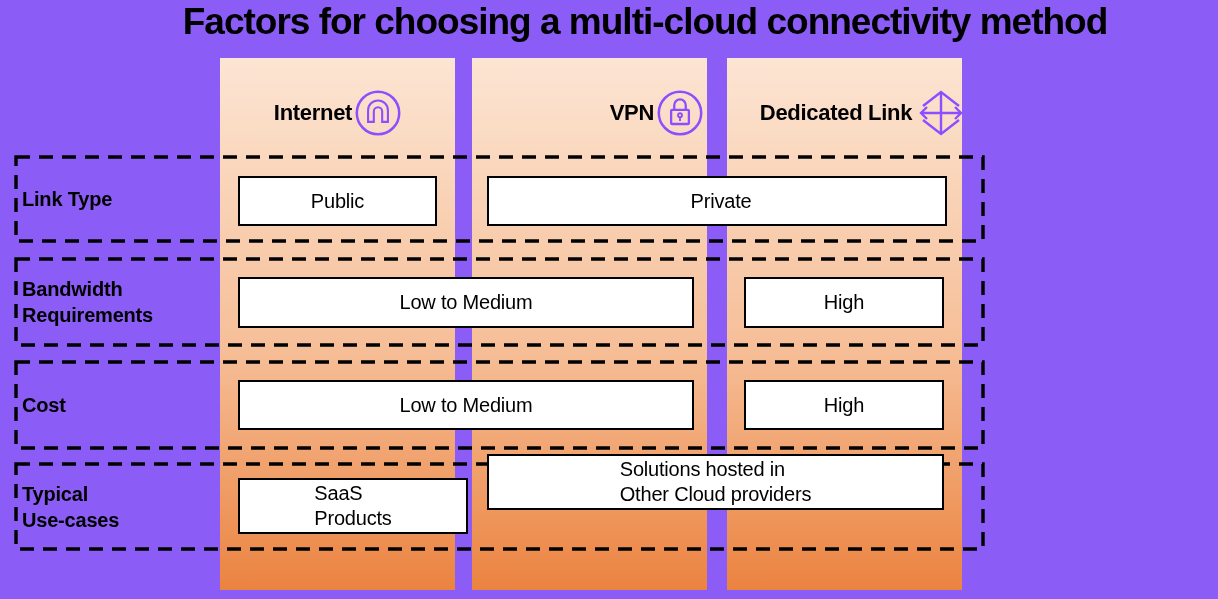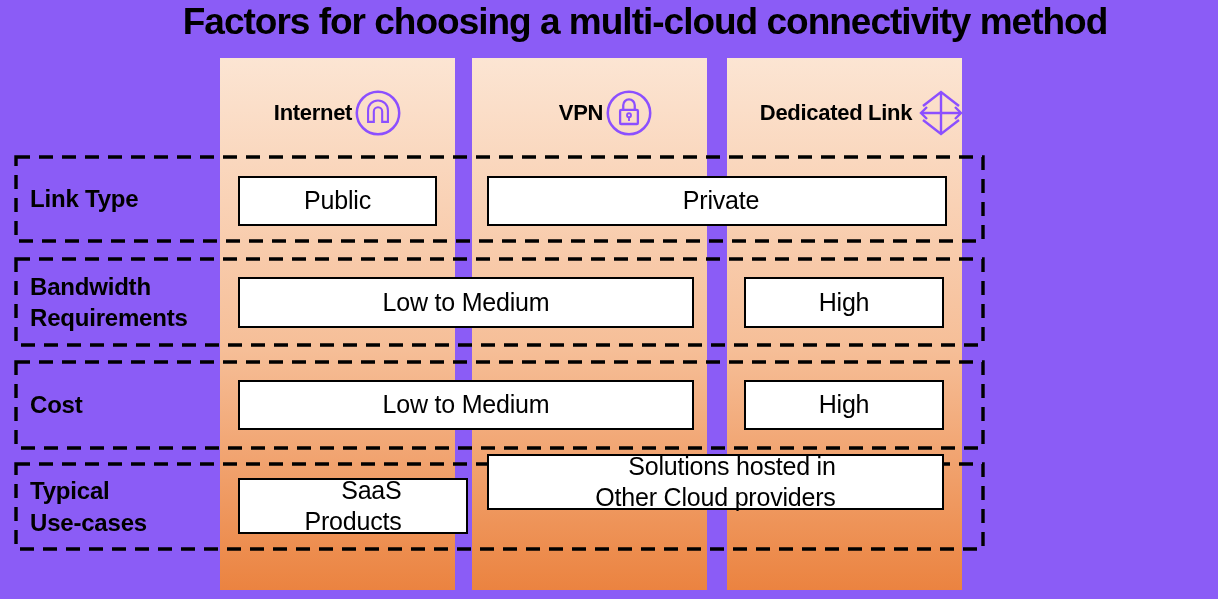--- a/index.html
+++ b/index.html
@@ -35,30 +35,30 @@
   .col-header .hdr-label{font-size:22px;font-weight:700;letter-spacing:-0.3px;white-space:nowrap;}
   .icon{display:block;flex:0 0 auto;}
   .icon *{stroke:var(--icon-accent);fill:none;}
 
   .row-border{position:absolute;left:14px;width:971px;}
   .row-border rect{stroke:var(--row-border);stroke-width:3.4;fill:none;stroke-dasharray:14 9;}
   .rb-1{top:155px;height:88px;} .rb-2{top:257px;height:90px;}
   .rb-3{top:360px;height:90px;} .rb-4{top:462px;height:89px;}
 
   .row-label{
-    position:absolute;left:30px;width:190px;display:flex;align-items:center;
-    font-size:24px;font-weight:700;line-height:1.3;white-space:pre-line;letter-spacing:-0.2px;
+    position:absolute;left:22px;width:190px;display:flex;align-items:center;
+    font-size:20px;font-weight:700;line-height:1.3;white-space:pre-line;letter-spacing:-0.2px;
   }
   .rl-1{top:155px;height:88px;} .rl-2{top:257px;height:90px;}
   .rl-3{top:360px;height:90px;} .rl-4{top:462px;height:89px;}
 
   .cell{
     position:absolute;background:var(--box-background);border:2px solid var(--box-border);
-    display:flex;align-items:center;justify-content:center;text-align:right;
-    font-size:25px;line-height:1.25;white-space:pre-line;letter-spacing:-0.2px;
+    display:flex;align-items:center;justify-content:center;text-align:left;
+    font-size:20px;line-height:1.25;white-space:pre-line;letter-spacing:-0.2px;
   }
   .c-public   {left:238px;top:176px;width:199px;height:50px;}
   .c-private  {left:487px;top:176px;width:460px;height:50px;padding-left:8px;}
   .c-bw-ltm   {left:238px;top:277px;width:456px;height:51px;}
   .c-bw-high  {left:744px;top:277px;width:200px;height:51px;}
   .c-cost-ltm {left:238px;top:380px;width:456px;height:50px;}
   .c-cost-high{left:744px;top:380px;width:200px;height:50px;}
   .c-saas     {left:238px;top:478px;width:230px;height:56px;}
   .c-sol      {left:487px;top:454px;width:457px;height:56px;}
 </style>
@@ -74,21 +74,21 @@
   <div class="col col-3"></div>
 
   <div class="col-header" style="left:220px;">
     <span class="hdr-label">Internet</span>
     <svg class="icon" width="46" height="46" viewBox="0 0 44 44">
       <circle cx="22" cy="22" r="20.3" stroke-width="2.4"></circle>
       <path d="M12.5 30.5 V19.5 A9.5 9.5 0 0 1 31.5 19.5 V30.5 H26 V20.5 A4 4 0 0 0 18 20.5 V30.5 Z" stroke-width="2"></path>
     </svg>
   </div>
 
-  <div class="col-header" style="left:488px;">
+  <div class="col-header" style="left:468px;justify-content:flex-end;">
     <span class="hdr-label">VPN</span>
     <svg class="icon" width="46" height="46" viewBox="0 0 44 44">
       <circle cx="22" cy="22" r="20.3" stroke-width="2.4"></circle>
       <path d="M16.5 19 V14.5 a5.5 5.5 0 0 1 11 0 V19" stroke-width="2.2"></path>
       <rect x="13.5" y="19" width="17" height="13.5" rx="1" stroke-width="2.2"></rect>
       <circle cx="22" cy="24.2" r="1.9" stroke-width="1.8"></circle>
       <line x1="22" y1="26.1" x2="22" y2="29.6" stroke-width="1.8"></line>
     </svg>
   </div>
 

